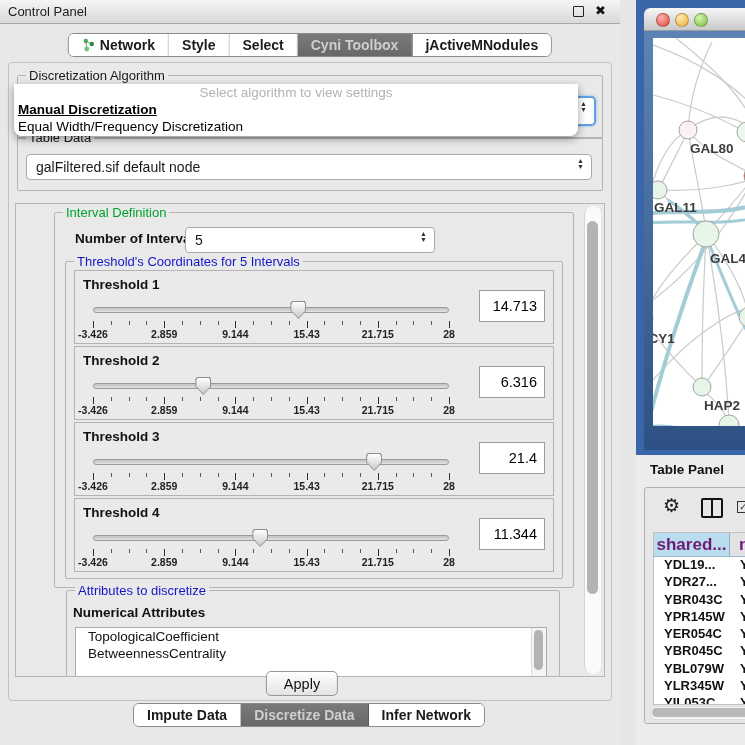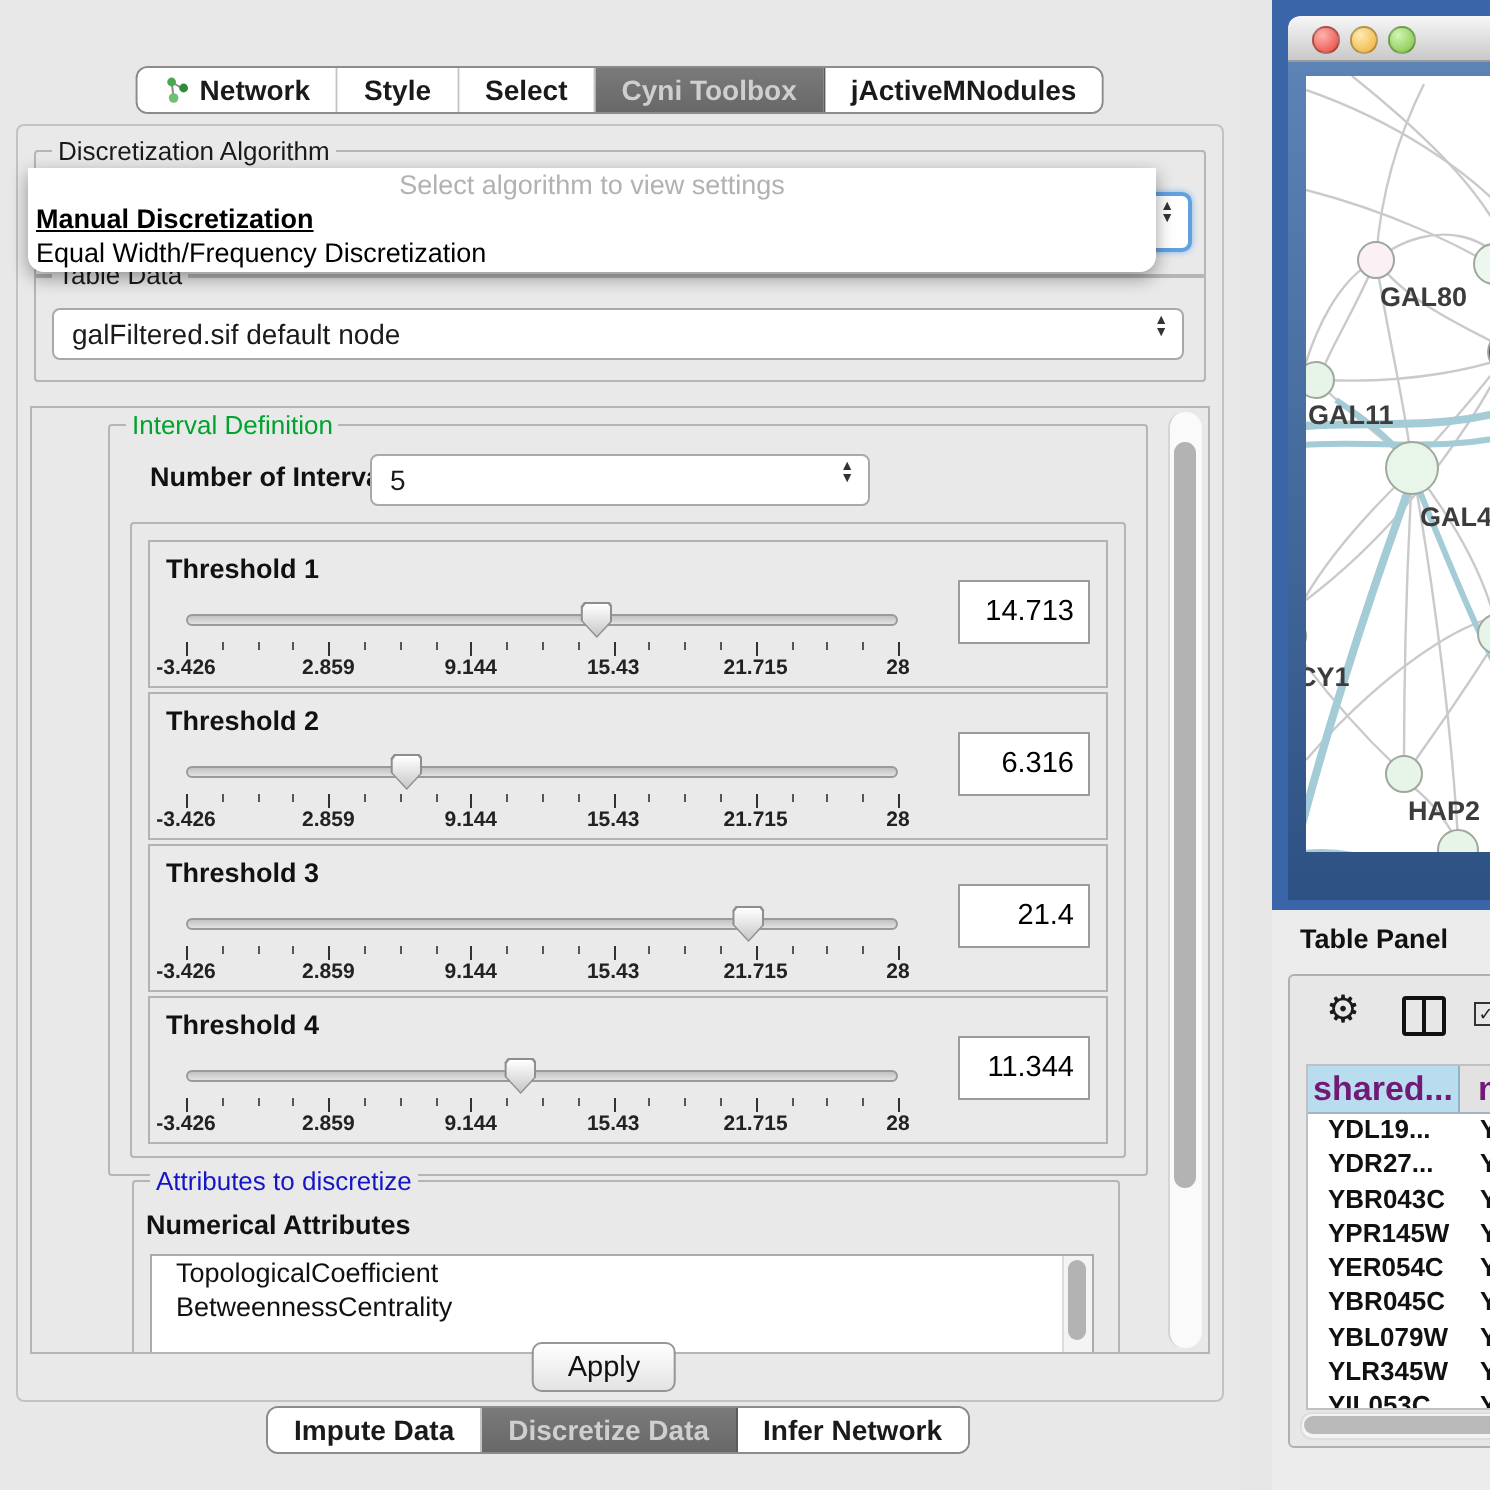--- a/index.html
+++ b/index.html
@@ -111,20 +111,25 @@
   .tp-cell.c1{width:76px;padding-left:10px;}
   .tp-cell.c2{flex:1;padding-left:10px;}
   #tp-hscroll{position:absolute;left:5px;right:5px;bottom:3px;height:12px;background:#f3f3f3;border-radius:6px;border:1px solid #ddd;}
   #tp-hscroll .thumb{position:absolute;left:1px;top:1px;height:9px;width:96%;background:#b9b9b9;border-radius:5px;}
   svg text{font-family:"Liberation Sans","DejaVu Sans",sans-serif;}
 </style>
 </head>
 <body>
 
 <div id="control-panel">
+  <div class="cp-titlebar">
+    <span class="cp-title">Control Panel</span>
+    <span class="float-btn"></span>
+    <span class="close-btn">✖</span>
+  </div>
 
   <div id="top-tabs" class="tabbar">
       <div class="tab">
         <svg width="13" height="14">
           <line x1="4" y1="3" x2="9" y2="6" stroke="#8a8a8a"></line>
           <line x1="4" y1="3" x2="5" y2="11" stroke="#8a8a8a"></line>
           <circle cx="4" cy="3" r="2.2" fill="#49a94d"></circle>
           <circle cx="10" cy="6" r="2.2" fill="#2e8b3a"></circle>
           <circle cx="5" cy="11" r="2.4" fill="#6fc06f"></circle>
         </svg>
@@ -164,20 +169,21 @@
         <span class="gtitle green">Interval Definition</span>
         <span id="num-intervals-label" class="lbl-bold">Number of Intervals</span>
         <div id="num-intervals-combo" class="combo">
           <span>5</span>
           <span class="spinner">
               <span>▲</span>
               <span>▼</span>
             </span>
         </div>
         <div id="threshold-outer" class="group">
+          <span class="gtitle blue">Threshold's Coordinates for 5 Intervals</span>
 
         <div class="threshold-block" style="top: 8px;">
               <span class="th-label lbl-bold">Threshold 1</span>
               <div class="slider-area">
                 <div class="track"></div>
                 <div class="tick major" style="left: 0%;"></div>
                 <div class="tick minor" style="left: 5%;"></div>
                 <div class="tick minor" style="left: 10%;"></div>
                 <div class="tick minor" style="left: 15%;"></div>
                 <div class="tick major" style="left: 20%;"></div>

